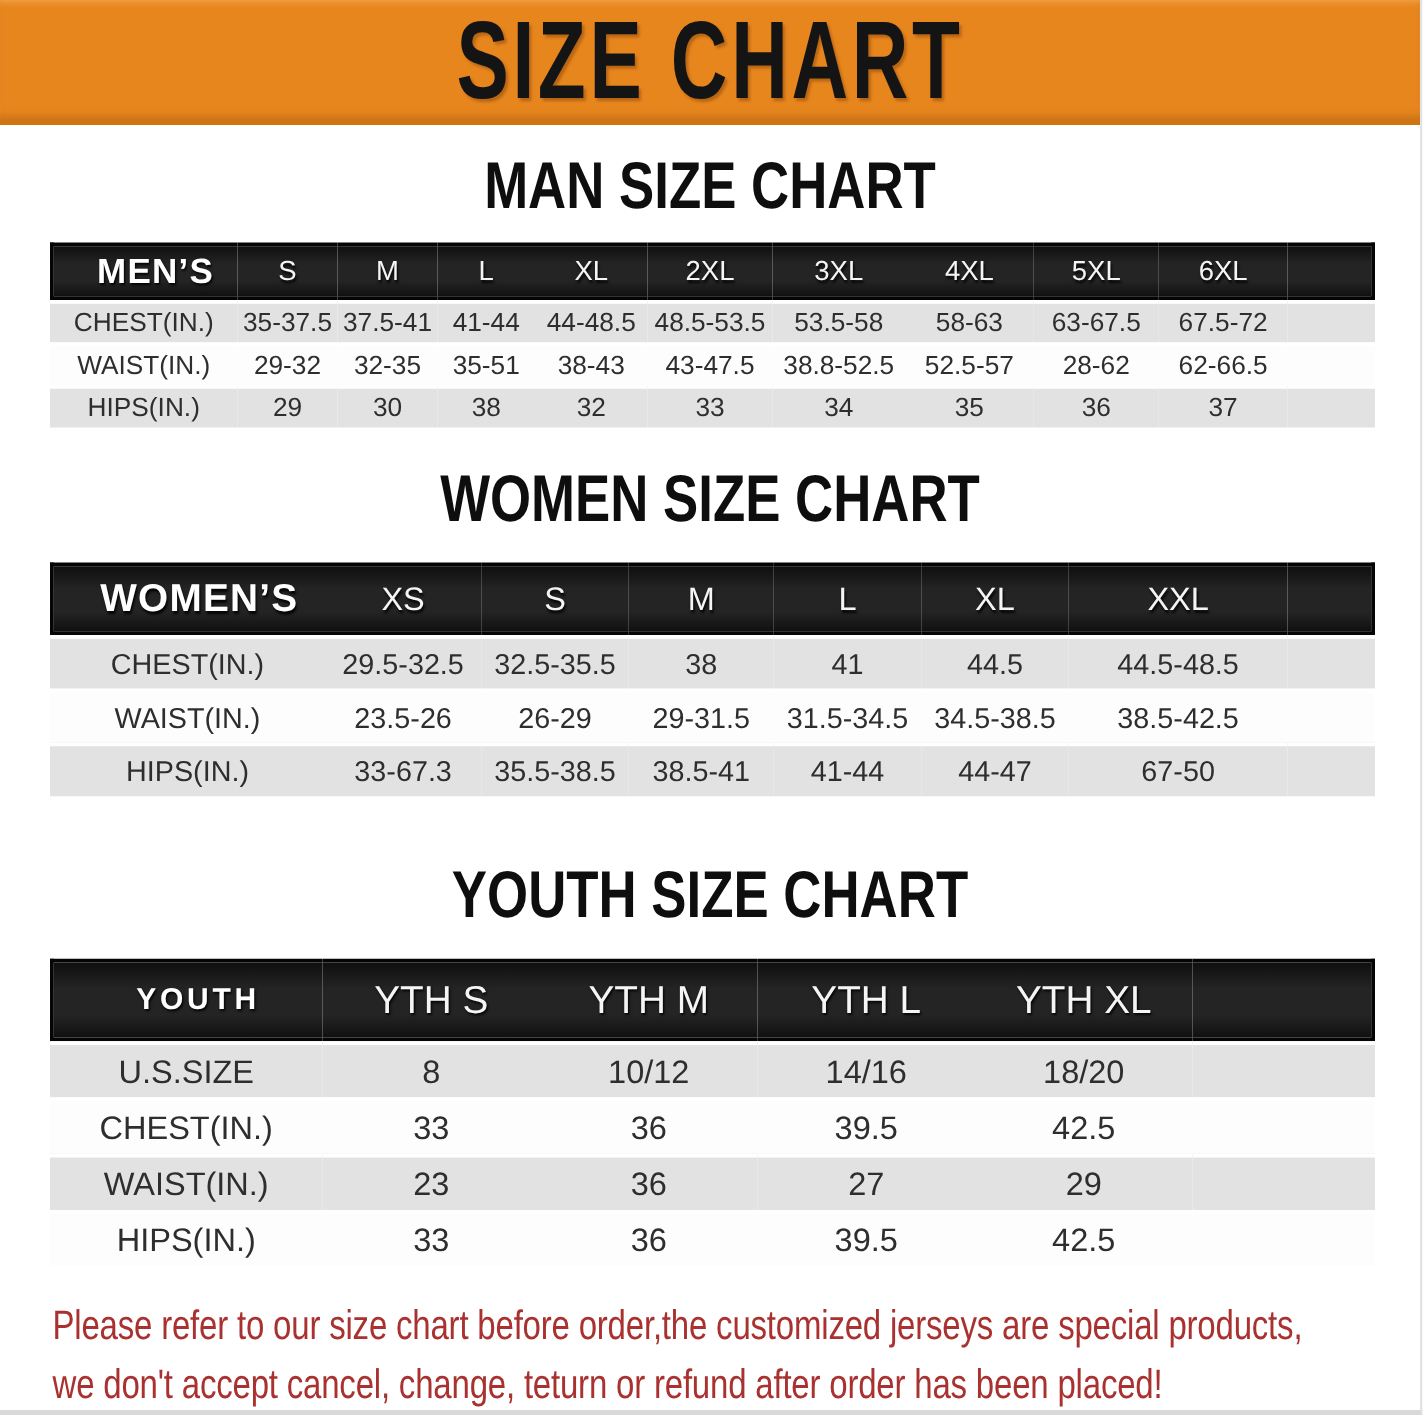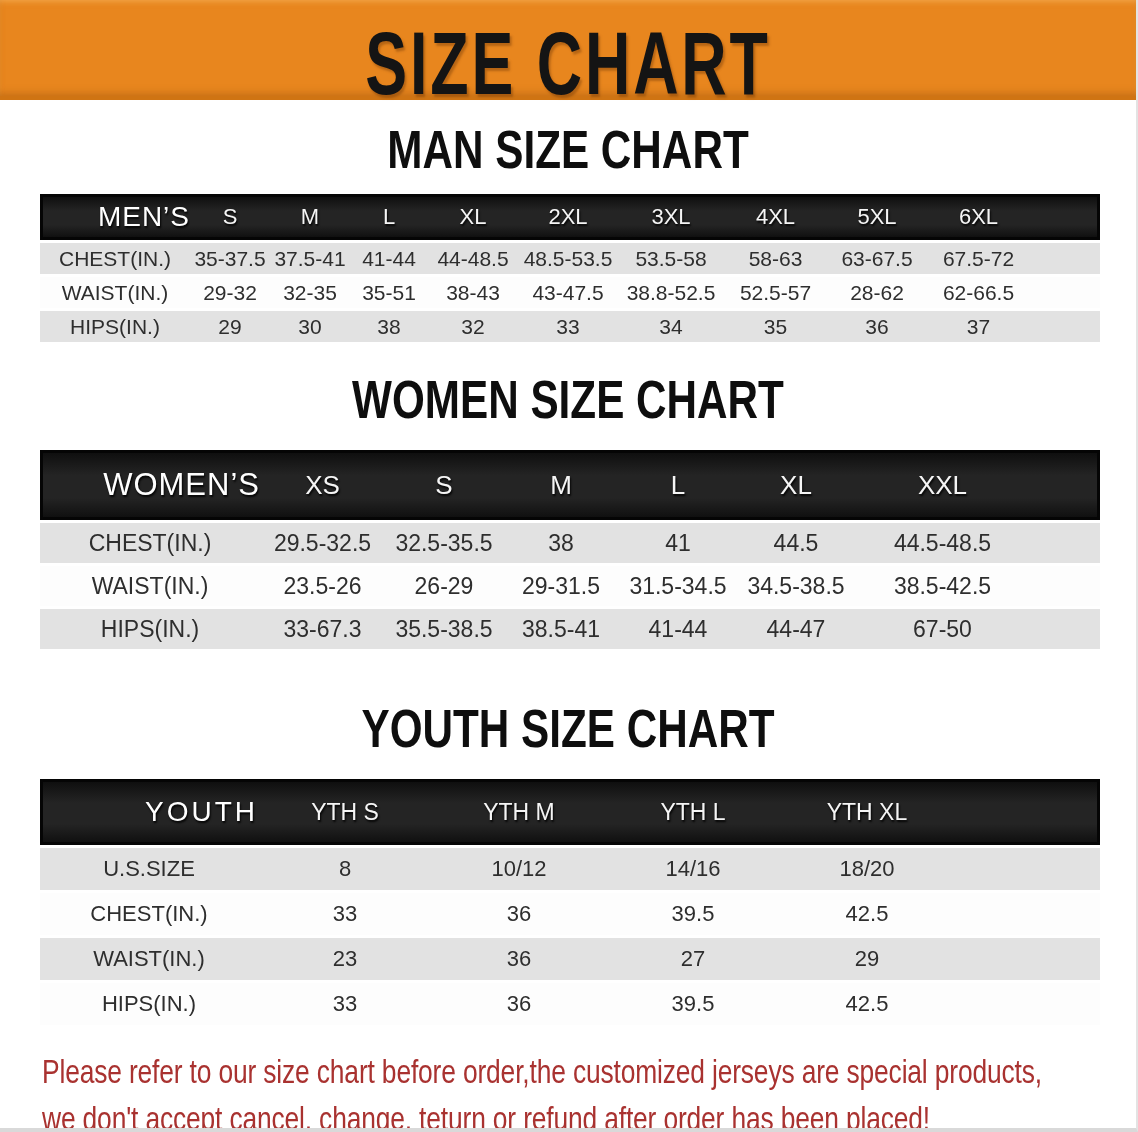--- a/index.html
+++ b/index.html
@@ -12,21 +12,21 @@
     font-family:"Liberation Sans", sans-serif;
     border-right:2px solid #e3e3e3;
     border-bottom:4px solid #d9d9d9;
   }
 
   
   .banner {
     height:100px;
     background:var(--banner-bg, #E8861E);
     border-bottom:4px solid #cf7413;
-    display:flex; align-items:flex-end; justify-content:center;
+    display:flex; align-items:center; justify-content:center;
     box-shadow:inset 0 -6px 8px -4px rgba(120,60,0,.35), inset 0 4px 6px -3px rgba(255,200,120,.55);
   }
   .banner-title {
     font-size:64px; font-weight:700; color:#141414;
     letter-spacing:3px; line-height:1;
     transform:scale(0.98,1.38);
     text-shadow:2px 2px 2px rgba(90,40,0,.35);
     white-space:nowrap;
   }
 
@@ -60,43 +60,43 @@
     background:linear-gradient(180deg, #0f0f0f 0%, #242424 35%, #242424 70%, #101010 100%);
     color:#f5f5f5;
     border-top:3px solid #050505;
     border-bottom:3px solid #050505;
     font-weight:400;
     text-shadow:1px 2px 2px rgba(0,0,0,.9);
   }
   .size-table thead th:first-child  { border-left:3px solid #050505; }
   .size-table thead th:last-child   { border-right:3px solid #050505; }
   .size-table thead th.lbl {
-    text-align:right; padding-left:16px; font-weight:400; color:#ffffff;
+    text-align:center; padding-left:16px; font-weight:700; color:#ffffff;
   }
   .size-table tbody td {
     border-top:3px solid #ffffff;
     color:#2e2e2e;
   }
   .size-table tbody tr:nth-child(odd) td { background:var(--row-alt-bg, #E2E2E2); }
   .size-table tbody tr:nth-child(even) td { background:#fdfdfd; }
 
   
   .tbl-men thead th { height:46px; font-size:22px; }
   .tbl-men thead th.lbl { font-size:28px; letter-spacing:1px; }
   .tbl-men tbody td { height:34px; font-size:21px; }
 
   
-  .tbl-women thead th { height:70px; font-size:26px; }
+  .tbl-women thead th { height:58px; font-size:26px; }
   .tbl-women thead th.lbl { font-size:31px; letter-spacing:1px; }
   .tbl-women tbody td { height:43px; font-size:23px; }
 
   
-  .tbl-youth thead th { height:66px; font-size:23px; }
-  .tbl-youth thead th.lbl { font-size:28px; letter-spacing:3px; }
-  .tbl-youth tbody td { height:45px; font-size:22px; }
+  .tbl-youth thead th { height:66px; font-size:31px; }
+  .tbl-youth thead th.lbl { font-size:24px; letter-spacing:3px; }
+  .tbl-youth tbody td { height:45px; font-size:26px; }
 
   
   .notice {
     margin:24px 0 0 42px;
     width:1500px;
     transform:scaleX(0.80);
     transform-origin:left top;
   }
   .notice p {
     color:var(--notice-text, #A93230);

